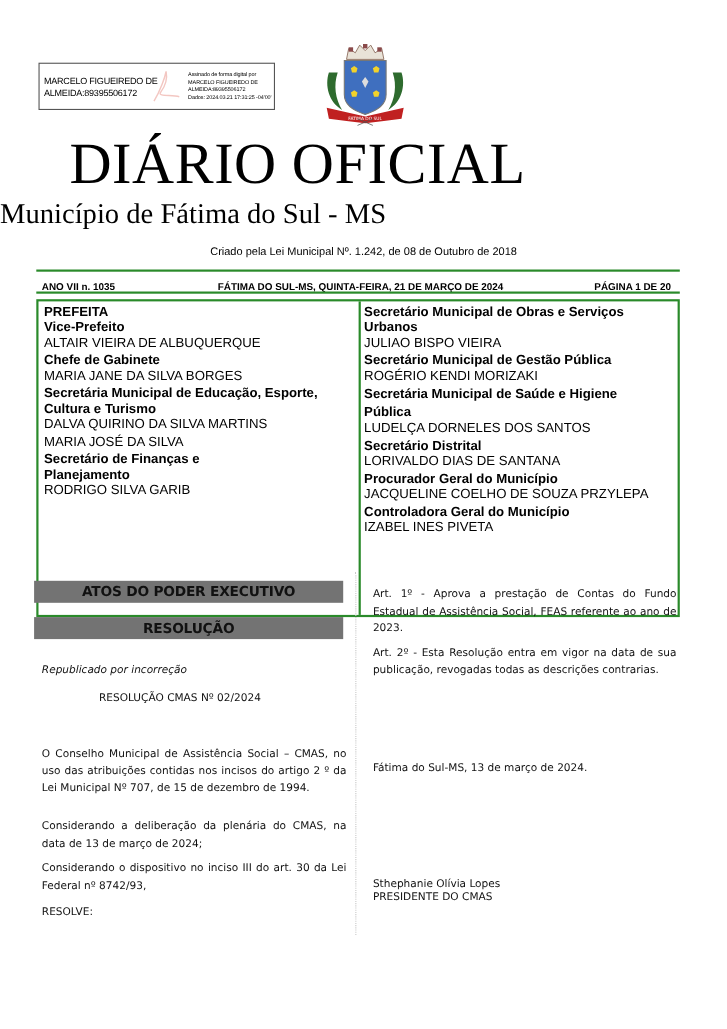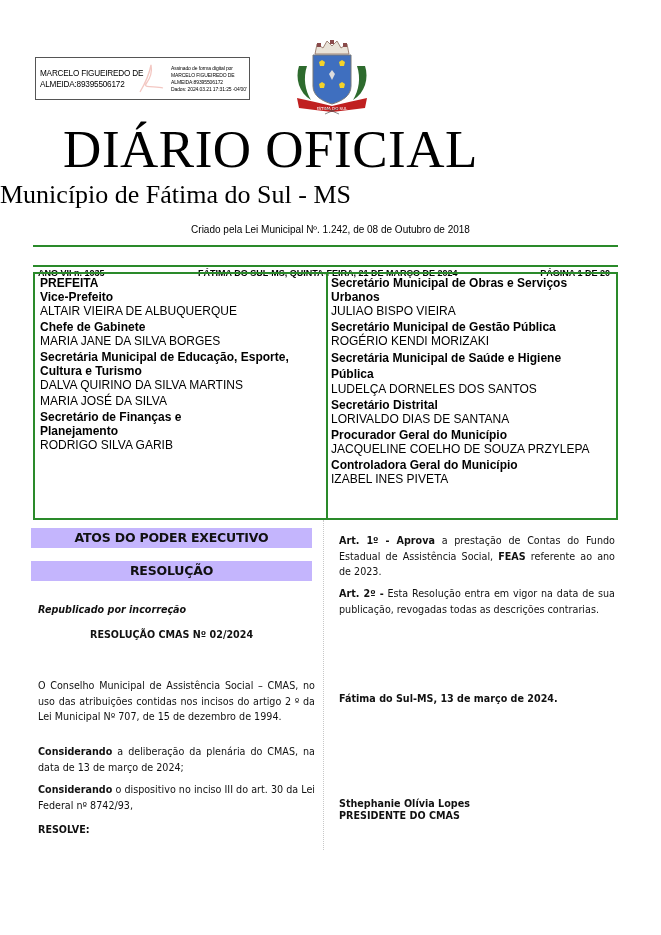--- a/index.html
+++ b/index.html
@@ -37,48 +37,48 @@
     .created {
       position: absolute; left: 0; width: 661px; top: 223px; text-align: center;
       font-size: 10px; line-height: 13px;
     }
 
     .rule { position: absolute; left: 33px; width: 585px; height: 2px; background: #2a8a2a; }
     .infobar {
       position: absolute; left: 38px; top: 250px; width: 572px; height: 14px;
       font-size: 9px; font-weight: bold; line-height: 14px;
     }
-    .infobar span { position: absolute; top: 16px; }
+    .infobar span { position: absolute; top: 4px; }
 
     .staff-box {
-      position: absolute; left: 33px; top: 272px; width: 585px; height: 248px;
+      position: absolute; left: 33px; top: 272px; width: 585px; height: 289px;
       border: 2px solid #2a8a2a;
     }
     .staff-col { position: absolute; top: 2px; font-size: 12px; line-height: 14px; }
     .staff-col.left { left: 5px; width: 285px; }
     .staff-col.right { left: 296px; width: 283px; }
     .staff-divider { position: absolute; left: 291px; top: 0; bottom: 0; width: 2px; background: #2a8a2a; }
     .role { font-weight: bold; display: block; }
     .person { display: block; margin-bottom: 2px; }
     .staff-col .role { margin-top: 0; }
 
     .green-bar {
-      position: absolute; left: 31px; width: 281px; height: 20px; background: #c4b5fd;
+      position: absolute; left: 31px; width: 281px; height: 20px; background: #737373;
       color: #111; text-align: center; font-weight: bold; font-size: 12.5px; line-height: 20px;
       font-family: "DejaVu Sans", sans-serif; letter-spacing: -0.2px;
     }
 
     .col-sep {
       position: absolute; left: 323px; top: 520px; height: 330px; width: 0;
       border-left: 1px dotted #c8c8c8;
     }
 
     .txt { position: absolute; font-family: "DejaVu Sans", sans-serif; font-size: 9.6px; line-height: 15.5px; color: #111; }
     .justify { text-align: justify; text-align-last: left; }
-    .b { font-weight: bold; }
+    .b { font-weight: normal; }
     .i { font-style: italic; }
   </style>
 </head>
 <body>
 
 <div class="sig-box">
   <div class="sig-name">MARCELO FIGUEIREDO DE ALMEIDA:89395506172</div>
   <svg class="sig-mark" viewBox="0 0 30 34">
     <path d="M4 30 C10 20, 14 8, 15 3 C16 8, 16 14, 10 22 C7 26, 20 24, 27 26" fill="none" stroke="#f3c7c2" stroke-width="1.3"></path>
   </svg>

